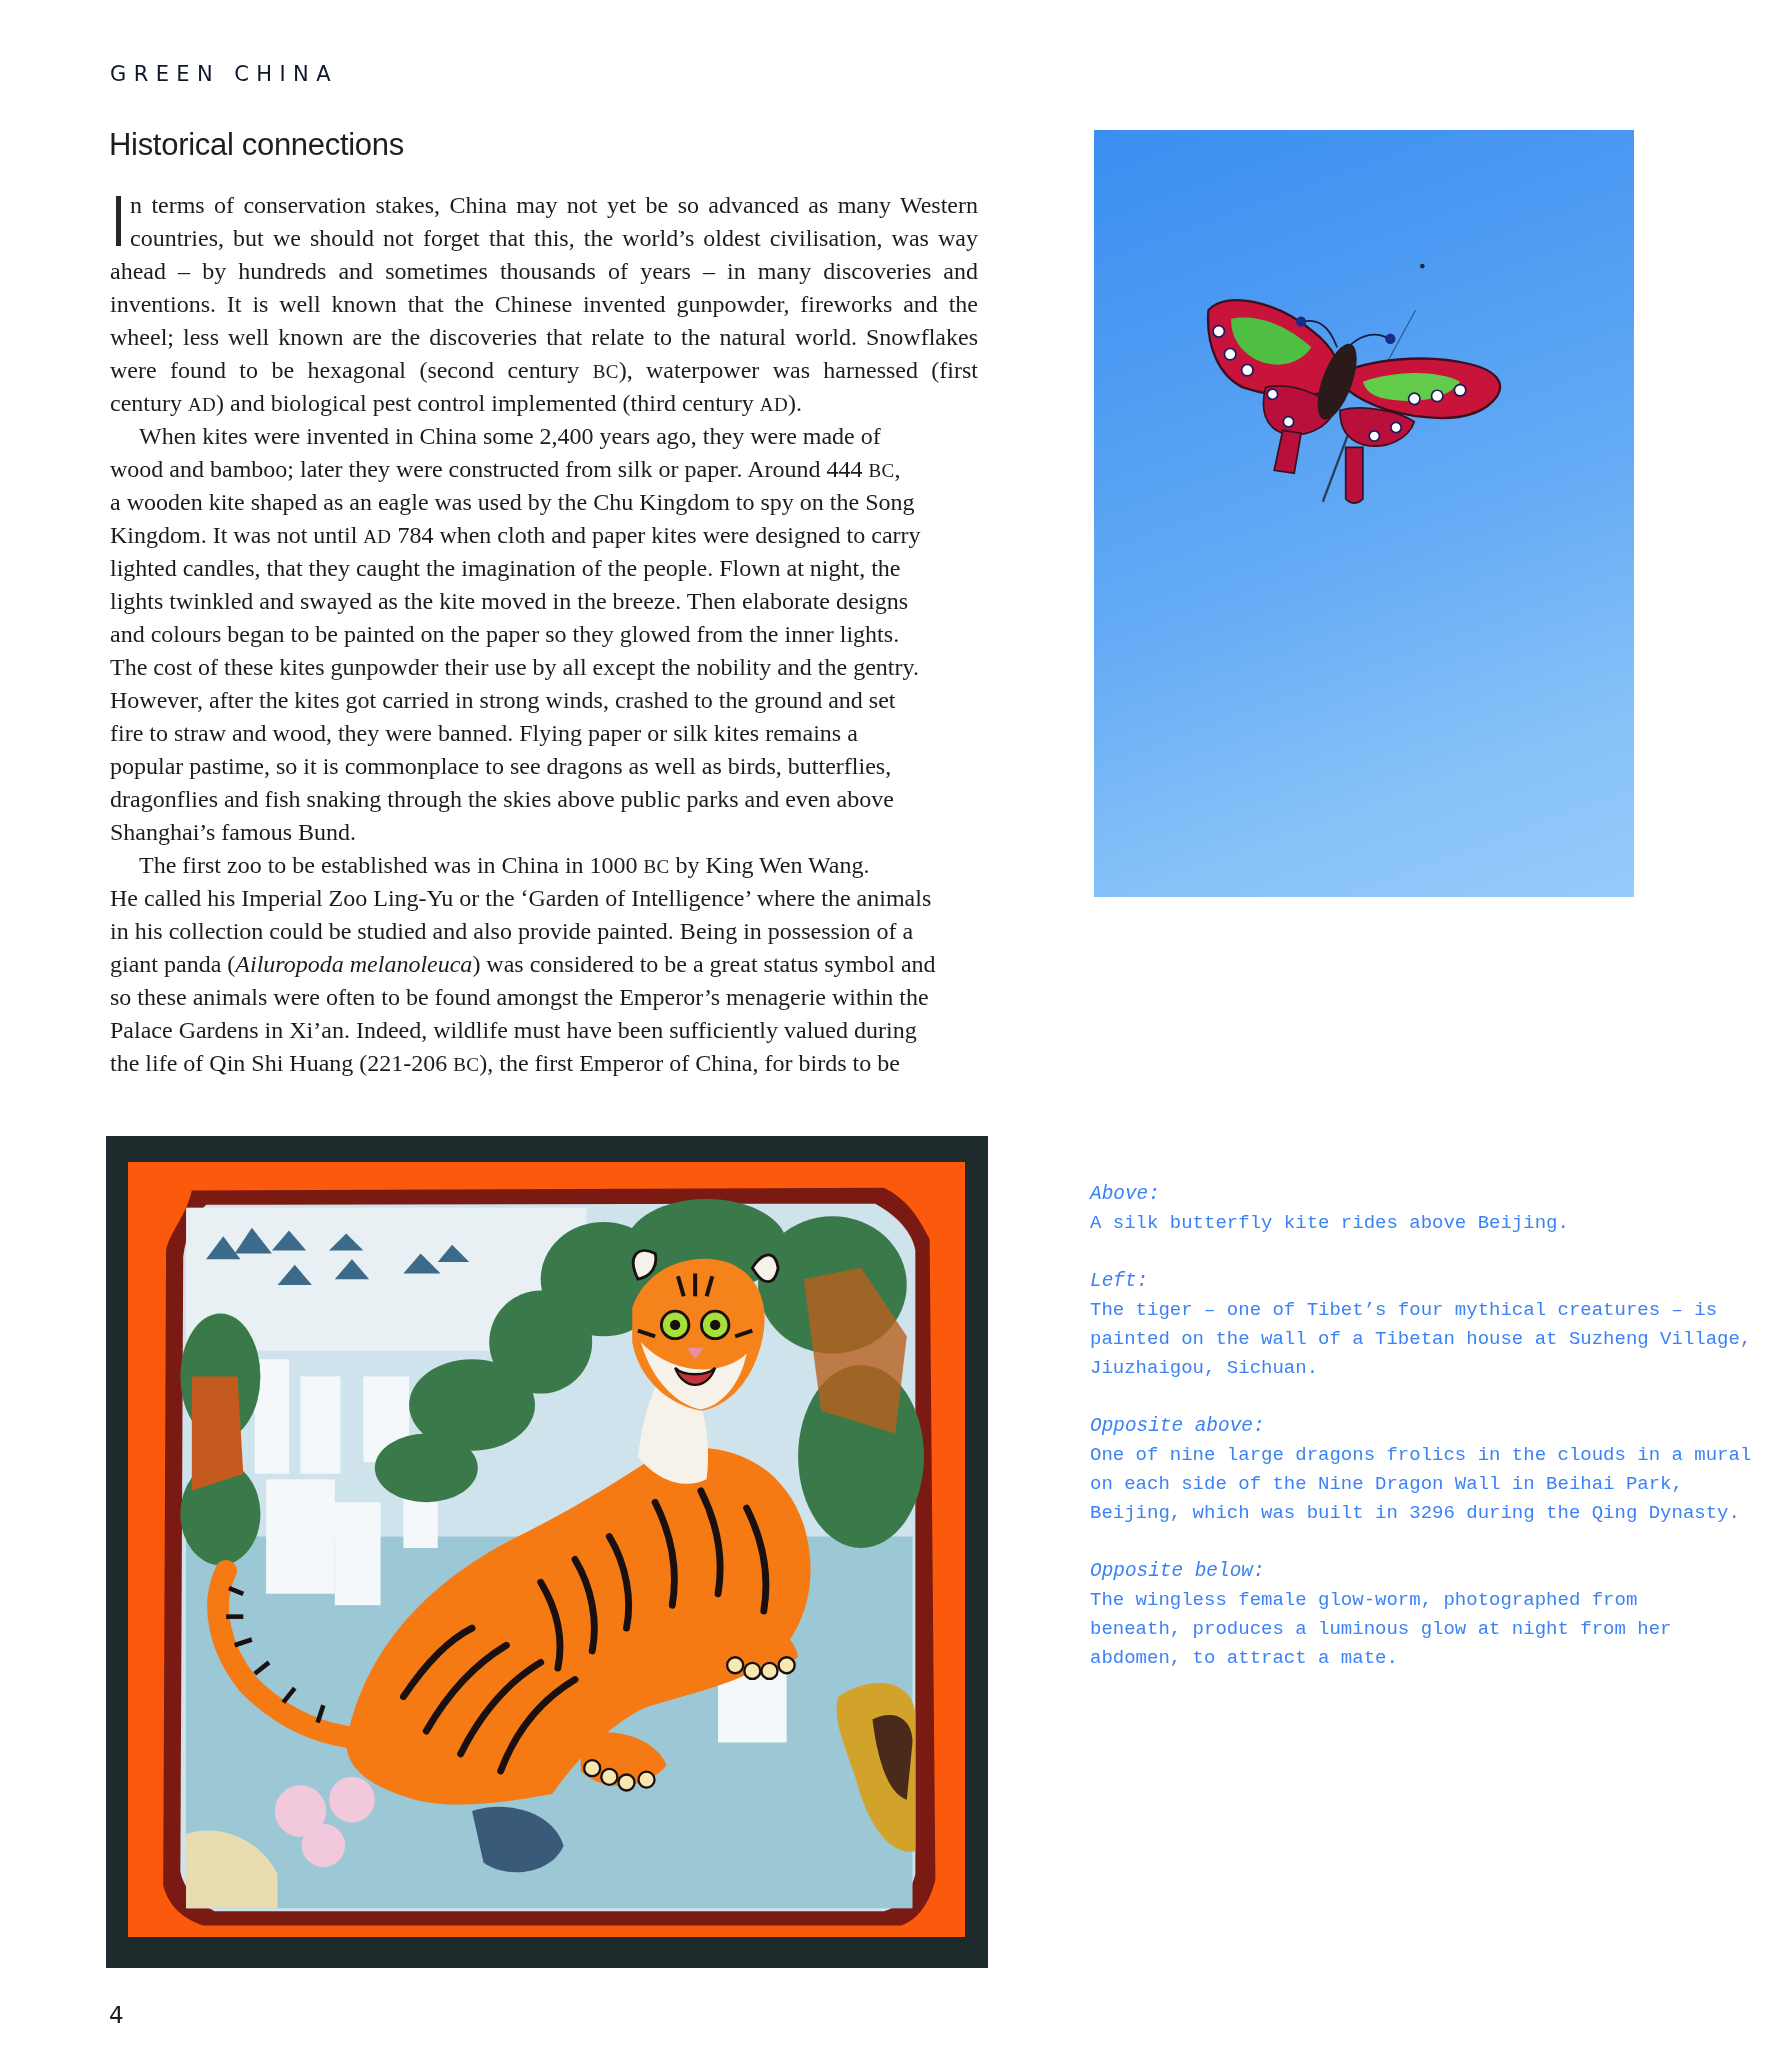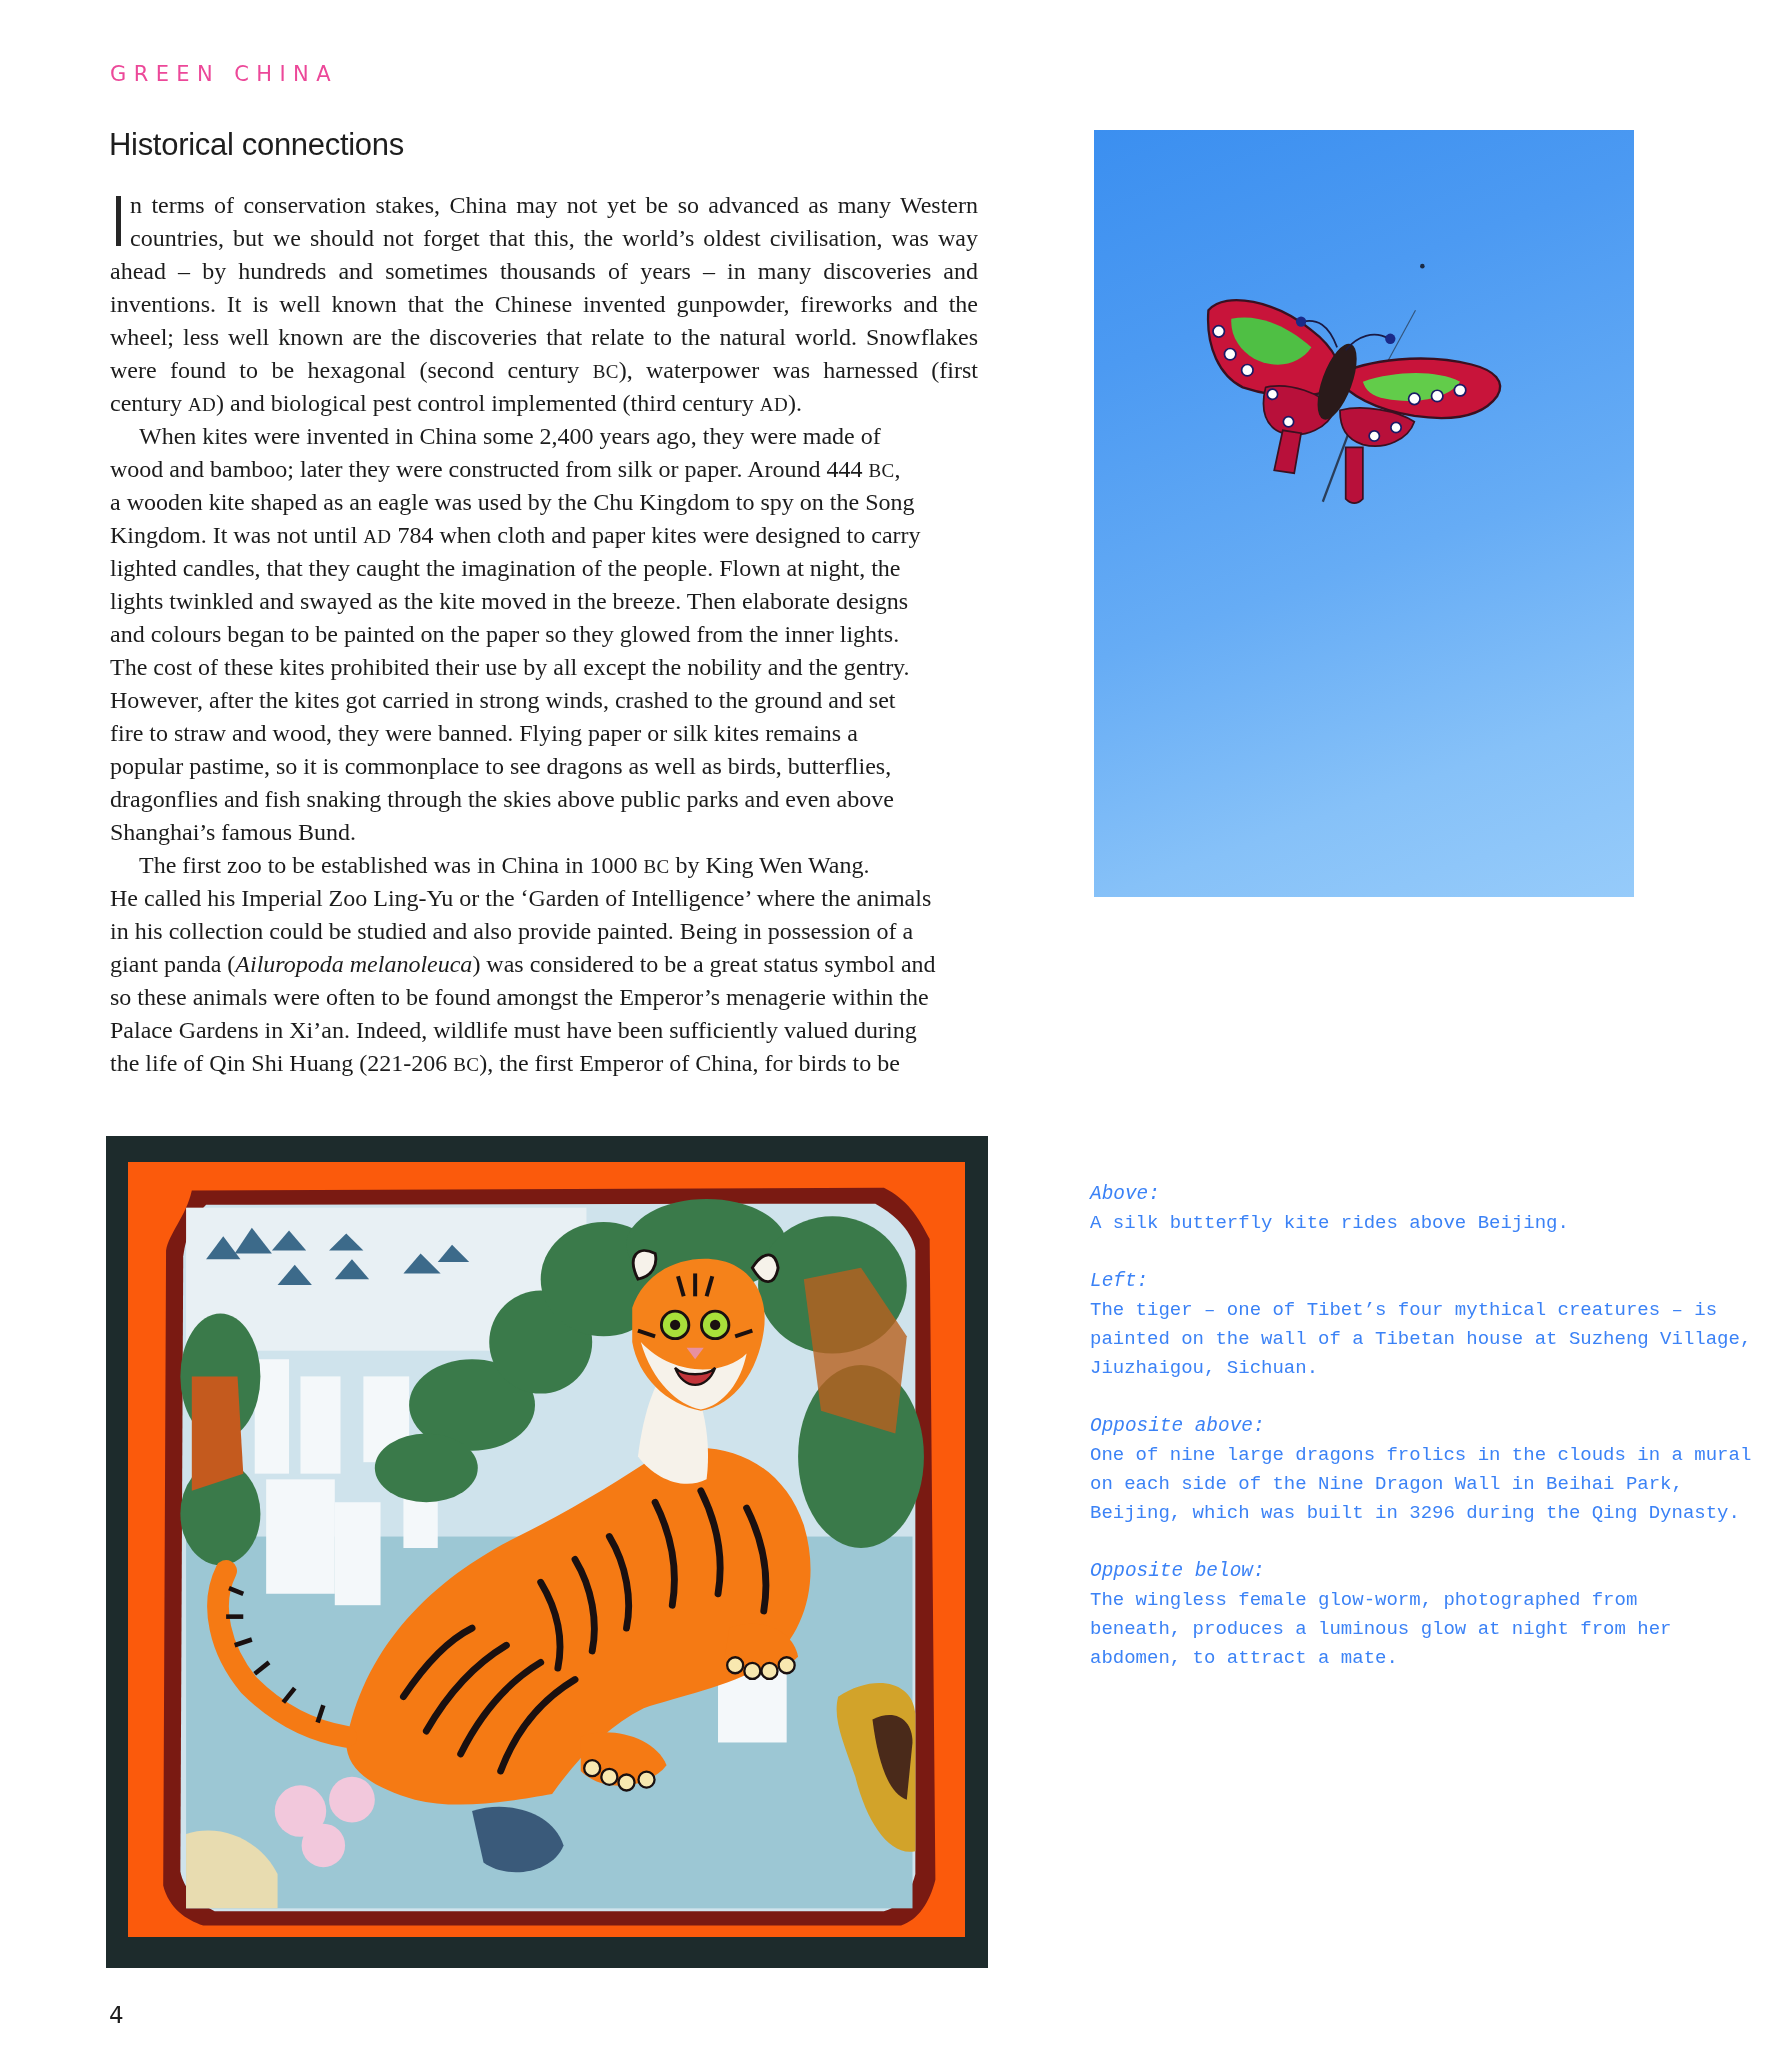--- a/index.html
+++ b/index.html
@@ -2,21 +2,21 @@
 <html style="font-size:9.2px"><head>
 <meta charset="utf-8">
 <style>
   html, body { margin: 0; padding: 0; background: #ffffff; }
   body { width: 1774px; height: 2066px; position: relative; overflow: hidden; }
   .page { position: absolute; left: 0; top: 0; width: 1774px; height: 2066px; background: #ffffff; }
 
   .running-head {
     position: absolute; left: 110px; top: 62px;
     font-family: "DejaVu Sans", sans-serif; font-size: 21px; font-weight: 400;
-    letter-spacing: 7.4px; color: #ec4899; white-space: nowrap;
+    letter-spacing: 7.4px; color: #0f172a; white-space: nowrap;
   }
   .section-title {
     position: absolute; left: 109px; top: 127px;
     font-family: Liberation Sans, sans-serif; font-size: 31px; font-weight: 400;
     color: #1e1e1e; letter-spacing: -0.3px; white-space: nowrap;
   }
 
   .body-text {
     position: absolute; left: 110px; top: 189px; width: 868px;
     font-family: "Liberation Serif", "DejaVu Serif", serif;
@@ -83,21 +83,21 @@
     <span class="line"><span>were found to be hexagonal (second century </span><span class="sc">BC</span><span>), waterpower was harnessed (first</span></span>
     <span class="line last"><span>century </span><span class="sc">AD</span><span>) and biological pest control implemented (third century </span><span class="sc">AD</span><span>).</span></span>
 
     <span class="line indent last">When kites were invented in China some 2,400 years ago, they were made of</span>
     <span class="line last"><span>wood and bamboo; later they were constructed from silk or paper. Around 444 </span><span class="sc">BC</span><span>,</span></span>
     <span class="line last">a wooden kite shaped as an eagle was used by the Chu Kingdom to spy on the Song</span>
     <span class="line last"><span>Kingdom. It was not until </span><span class="sc">AD</span><span> 784 when cloth and paper kites were designed to carry</span></span>
     <span class="line last">lighted candles, that they caught the imagination of the people. Flown at night, the</span>
     <span class="line last">lights twinkled and swayed as the kite moved in the breeze. Then elaborate designs</span>
     <span class="line last">and colours began to be painted on the paper so they glowed from the inner lights.</span>
-    <span class="line last">The cost of these kites prohibited their use by all except the nobility and the gentry.</span>
+    <span class="line last">The cost of these kites gunpowder their use by all except the nobility and the gentry.</span>
     <span class="line last">However, after the kites got carried in strong winds, crashed to the ground and set</span>
     <span class="line last">fire to straw and wood, they were banned.  Flying paper or silk kites remains a</span>
     <span class="line last">popular pastime, so it is commonplace to see dragons as well as birds, butterflies,</span>
     <span class="line last">dragonflies and fish snaking through the skies above public parks and even above</span>
     <span class="line last">Shanghai’s famous Bund.</span>
 
     <span class="line indent last"><span>The first zoo to be established was in China in 1000 </span><span class="sc">BC</span><span> by King Wen Wang.</span></span>
     <span class="line last">He called his Imperial Zoo Ling-Yu or the ‘Garden of Intelligence’ where the animals</span>
     <span class="line last">in his collection could be studied and also provide painted. Being in possession of a</span>
     <span class="line last"><span>giant panda (</span><span class="it">Ailuropoda melanoleuca</span><span>) was considered to be a great status symbol and</span></span>

